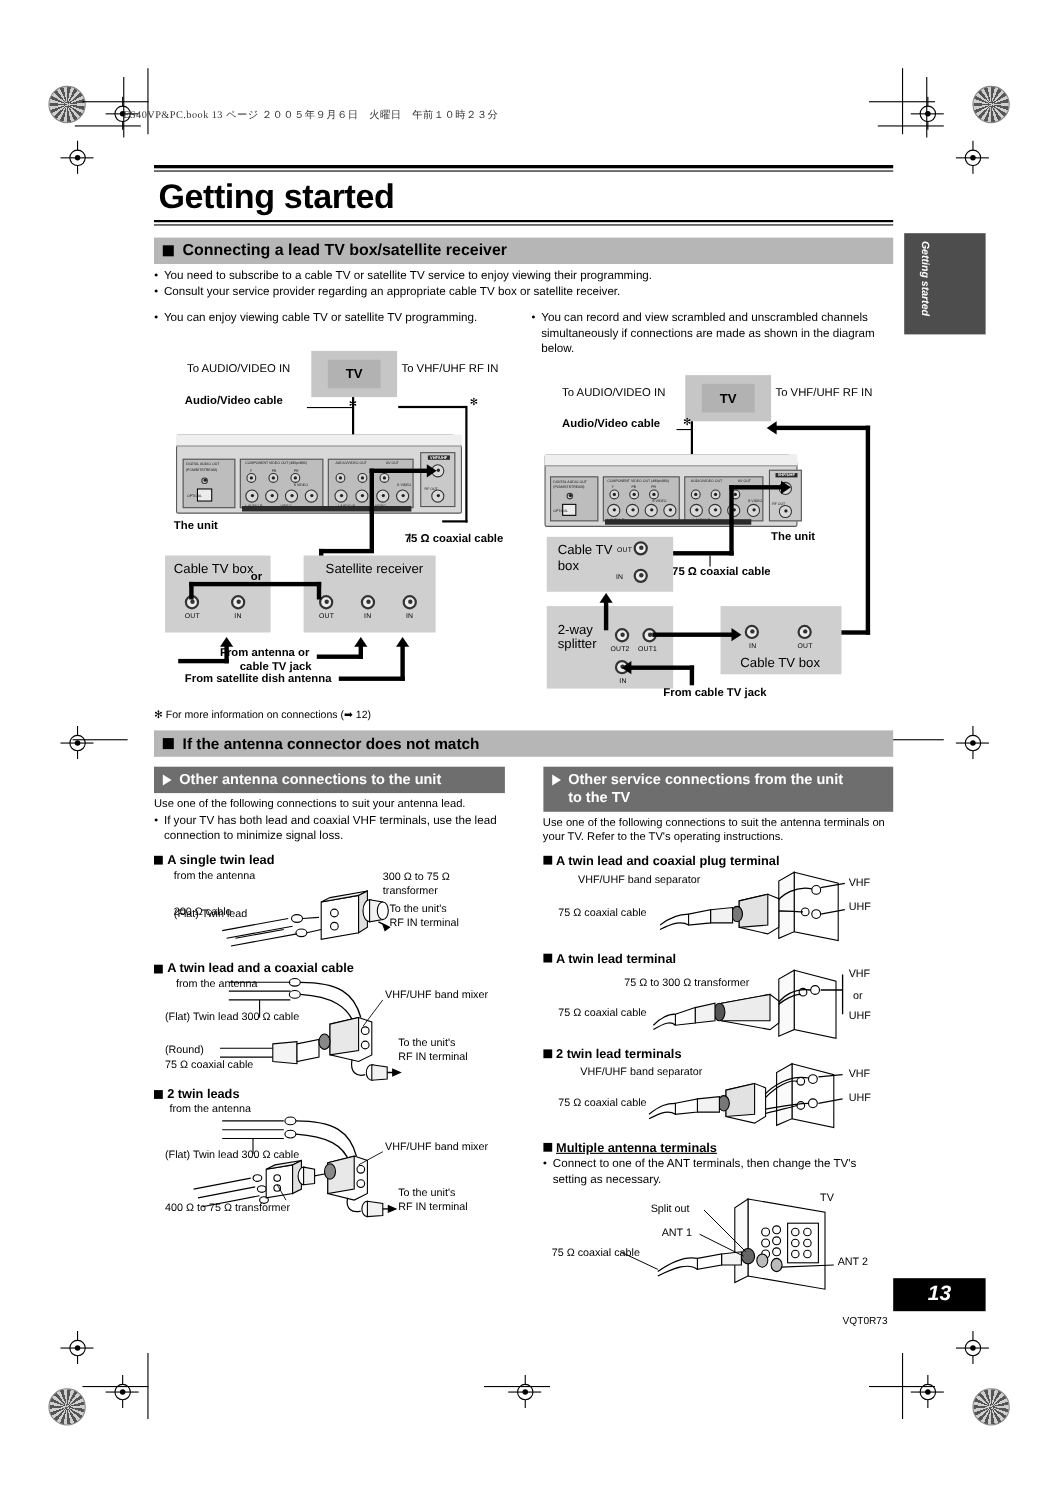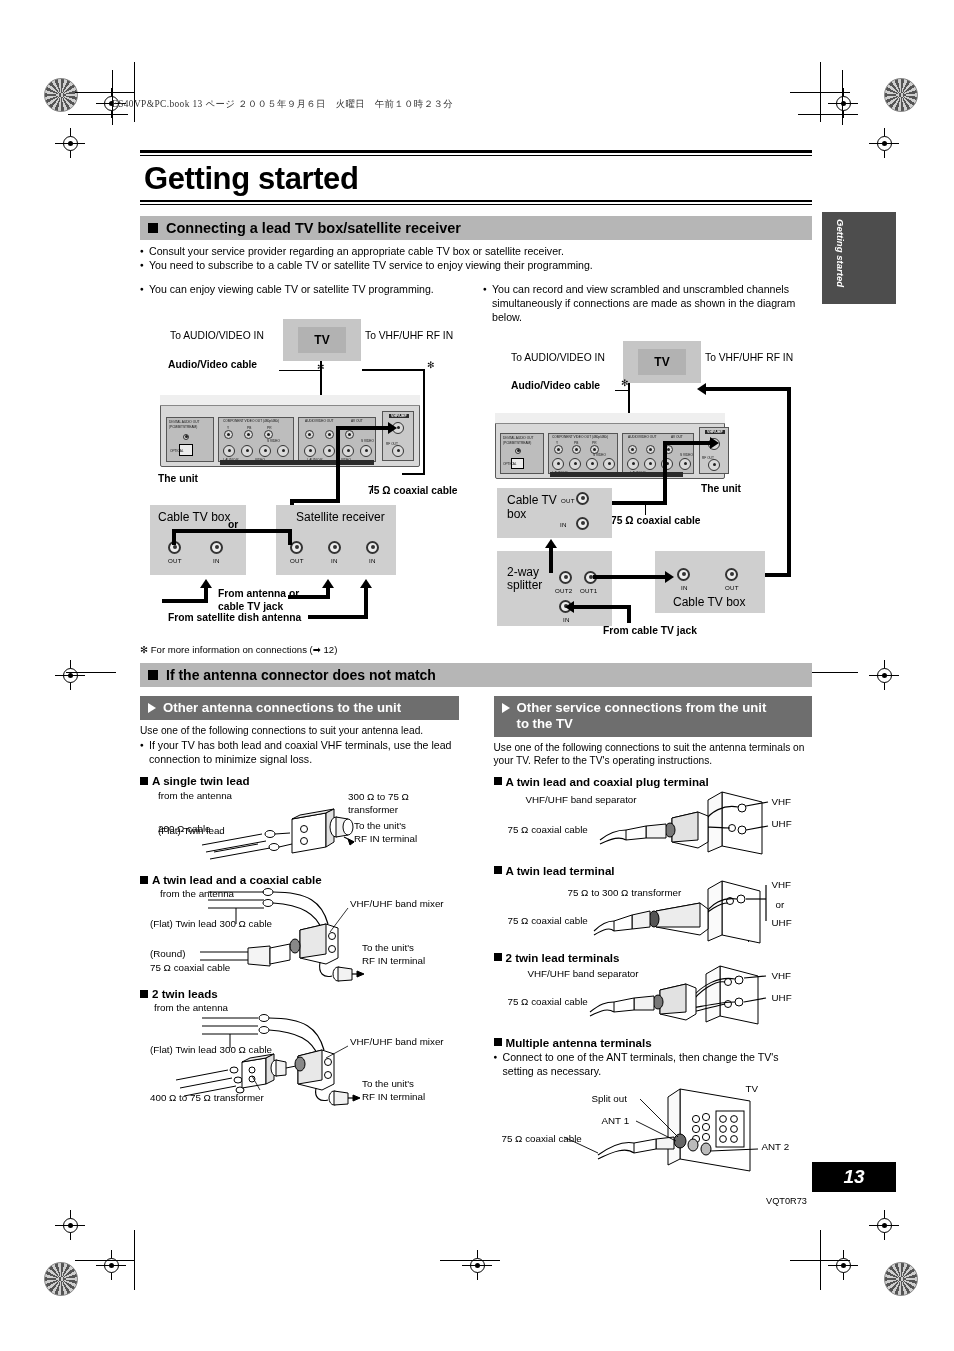--- a/index.html
+++ b/index.html
@@ -253,22 +253,22 @@
     <div class="rule-double"></div>
     <h1 class="title">Getting started</h1>
     <div class="rule-double2"></div>
 
     <div class="bar-gray">
       <span class="sq"></span>
       <span>Connecting a lead TV box/satellite receiver</span>
     </div>
 
     <div class="bullets">
+      <div class="bullet">You need to subscribe to a cable TV or satellite TV service to enjoy viewing their programming.</div>
       <div class="bullet">Consult your service provider regarding an appropriate cable TV box or satellite receiver.</div>
-      <div class="bullet">You need to subscribe to a cable TV or satellite TV service to enjoy viewing their programming.</div>
     </div>
 
     <div class="cols">
 
       <div class="col">
         <div class="bullet">You can enjoy viewing cable TV or satellite TV programming.</div>
 
         <div class="diagram" style="height:325px;margin-top:10px;">
 
           <div class="tvbox" style="left:143px;top:12px;width:78px;height:42px;">
@@ -379,21 +379,21 @@
           <div class="ln thick" style="left:22px;top:292px;width:46px;height:4px;"></div>
 
           <div class="arrowhead ah-up" style="left:182px;top:272px;"></div>
           <div class="ln thick" style="left:186px;top:280px;width:4px;height:12px;"></div>
           <div class="ln thick" style="left:148px;top:288px;width:42px;height:4px;"></div>
 
           <div class="arrowhead ah-up" style="left:220px;top:272px;"></div>
           <div class="ln thick" style="left:224px;top:280px;width:4px;height:32px;"></div>
           <div class="ln thick" style="left:168px;top:308px;width:60px;height:4px;"></div>
 
-          <div class="lbl b" style="left:78px;top:281px;text-align:center;">From antenna or</div>
+          <div class="lbl b" style="left:60px;top:281px;text-align:center;">From antenna or</div>
           <div class="lbl b" style="left:78px;top:294px;">cable TV jack</div>
           <div class="lbl b" style="left:28px;top:305px;">From satellite dish antenna</div>
         </div>
       </div>
 
       <div class="col">
         <div class="bullet">You can record and view scrambled and unscrambled channels simultaneously if connections are made as shown in the diagram below.</div>
 
         <div class="diagram" style="height:305px;margin-top:8px;">
 
@@ -790,21 +790,21 @@
               <path d="M140 34 L160 32 L160 46 L140 46 Z" fill="#f2f2f2"></path>
               <path d="M120 38 L140 34 L140 46 L120 48 Z" fill="#fff"></path>
               <path d="M96 48 C106 40 112 38 120 38" stroke-width="1.1"></path>
               <path d="M96 52 C108 46 114 44 120 48" stroke-width="1.1"></path>
               <line x1="250" y1="14" x2="272" y2="12" stroke-width="1.2"></line>
               <line x1="250" y1="38" x2="272" y2="34" stroke-width="1.2"></line>
             </g>
           </svg>
         </div>
 
-        <div class="sub" style="margin-top:-2px;">
+        <div class="sub" style="margin-top:-2px;text-decoration:underline;">
           <span class="sq"></span>
           <span>Multiple antenna terminals</span>
         </div>
         <div class="bullet" style="margin-top:2px;">Connect to one of the ANT terminals, then change the TV's setting as necessary.</div>
         <div class="figwrap" style="height:106px;">
           <div class="figlbl" style="left:98px;top:14px;">Split out</div>
           <div class="figlbl" style="left:108px;top:36px;">ANT 1</div>
           <div class="figlbl" style="left:8px;top:54px;">75 Ω coaxial cable</div>
           <div class="figlbl" style="left:252px;top:4px;">TV</div>
           <div class="figlbl" style="left:268px;top:62px;">ANT 2</div>

